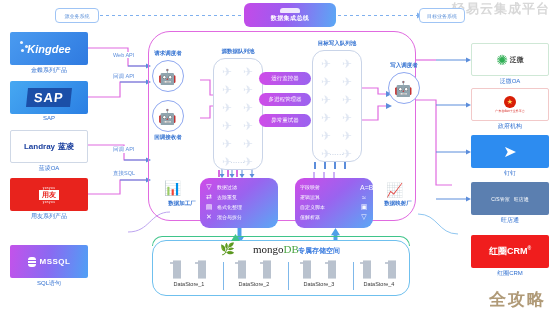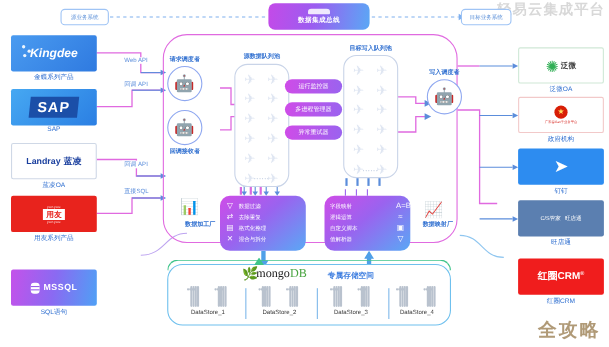--- a/index.html
+++ b/index.html
@@ -451,21 +451,21 @@
 </div>
 <div class="fact-ic" style="left:386px; top:182px;">📈</div>
 <div class="fact-cap" style="left:368px; top:200px;">数据映射厂</div>
 <div class="arrow-u" style="left:331px; top:228px;"></div>
 
 <div class="abs green-band"></div>
 <div class="abs store-band"></div>
 <div class="tri-g" style="left:231px; top:234px;"></div>
 
 <div class="mongo-leaf" style="left:220px; top:243px;">🌿</div>
-<div class="mongo-txt" style="left:233px; top:243px;">
+<div class="mongo-txt" style="left:233px; top:243px;padding-left:20px;">
   <span>mongo</span><b>DB</b>
 </div>
 <div class="mongo-sub" style="left:298px; top:246px;">专属存储空间</div>
 
 <div class="ds" style="left:160px; top:261px;">
   <div class="racks">
     <div class="rack"><i class="u"></i><i class="u"></i><i class="u"></i><i class="u"></i></div>
     <div class="rack"><i class="u"></i><i class="u"></i><i class="u"></i><i class="u"></i></div>
   </div>
   <div class="cap">DataStore_1</div>

